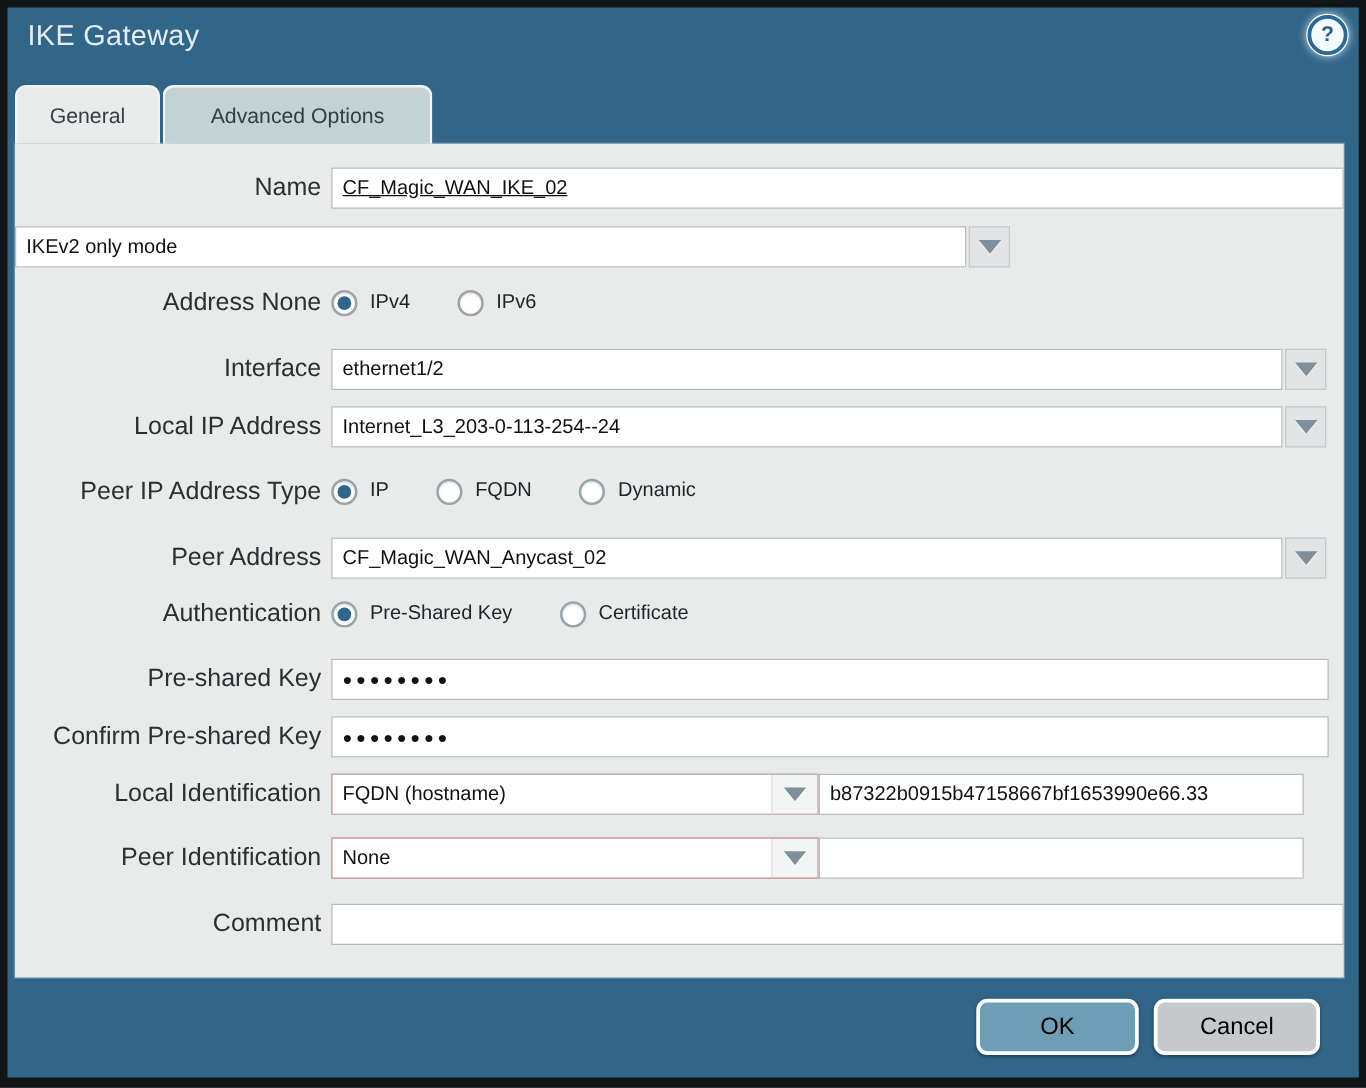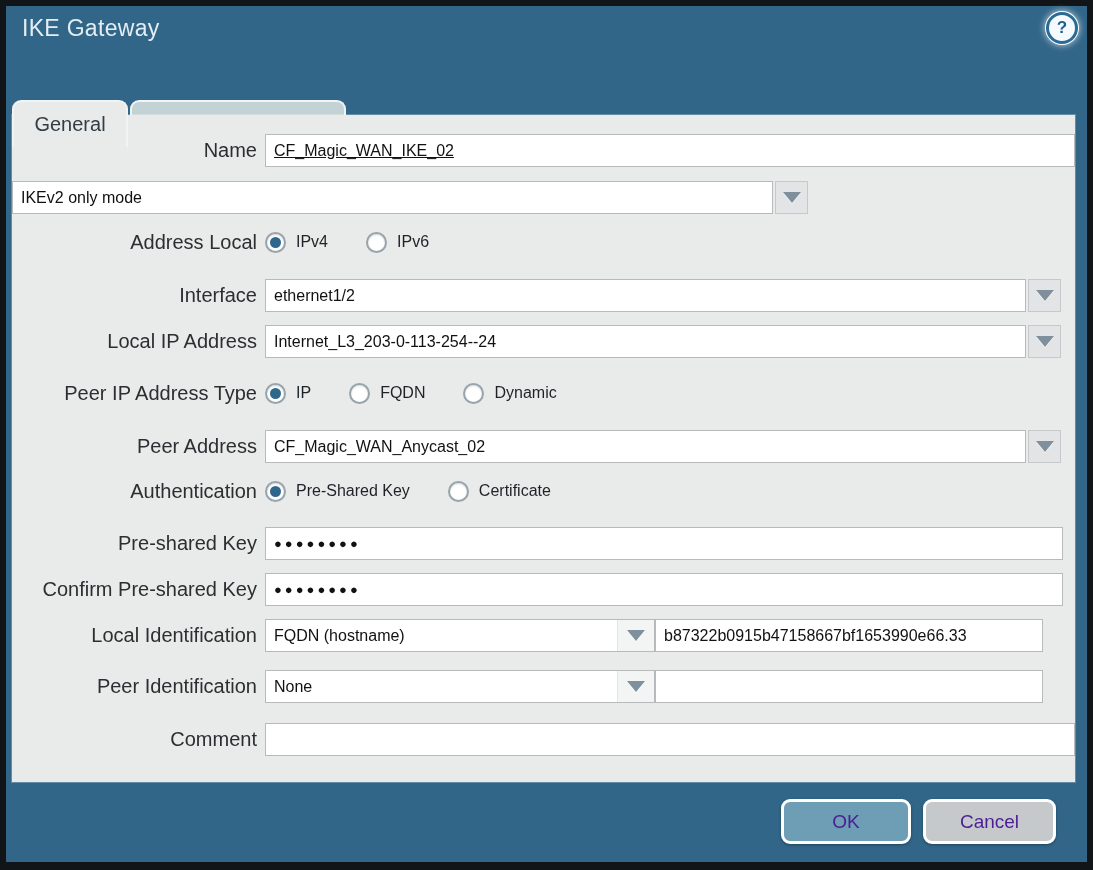--- a/index.html
+++ b/index.html
@@ -13,21 +13,21 @@
   .help{position:absolute;left:1039px;top:5px;width:34px;height:34px;border-radius:50%;
     background:#ffffff;box-shadow:0 0 7px rgba(255,255,255,.75);cursor:pointer;
     display:flex;align-items:center;justify-content:center;}
   .help .ring{width:26px;height:26px;border-radius:50%;border:3px solid #2a6a96;background:#f4fafd;
     display:flex;align-items:center;justify-content:center;font-size:17px;font-weight:bold;color:#1f5f8c;}
 
   
   .tab{position:absolute;top:62px;height:47px;border-radius:9px 9px 0 0;
     border:2px solid #f2f4f4;border-bottom:none;box-sizing:border-box;
     display:flex;align-items:center;justify-content:center;
-    font-size:20px;color:#333e44;cursor:pointer;margin-top:32px;}
+    font-size:17px;color:#333e44;cursor:pointer;}
   .tab.active{left:6px;width:116px;background:#e9eaea;z-index:3;}
   .tab.inactive{left:124px;width:216px;background:#c3d2d4;z-index:1;}
 
   
   .panel{position:absolute;left:6px;top:109px;width:1063px;height:667px;background:#e9eaea;
     z-index:2;box-shadow:0 0 0 1px rgba(255,255,255,.25);}
 
   .row{position:absolute;left:0;width:100%;height:33px;display:flex;align-items:center;}
   .lbl{width:245px;text-align:right;padding-right:8px;font-size:20px;color:#2b2f31;flex:0 0 245px;}
   .txt{height:33px;box-sizing:border-box;border:1px solid #b7babd;background:#fff;
@@ -58,21 +58,21 @@
   .radio{width:21px;height:21px;border-radius:50%;background:#fff;border:2px solid #97a4ab;
     box-sizing:border-box;display:inline-block;position:relative;margin-right:10px;
     box-shadow:inset 0 1px 2px rgba(0,0,0,.15);}
   .radio.checked::after{content:"";position:absolute;left:3px;top:3px;width:11px;height:11px;
     border-radius:50%;background:#2e678c;}
   .optlbl{font-size:16px;color:#1d2326;}
 
   
   .btn{position:absolute;top:793px;height:45px;border-radius:9px;border:3px solid #ffffff;
     box-sizing:border-box;font-family:"Liberation Sans","DejaVu Sans",sans-serif;
-    font-size:19px;color:#4c1d95;cursor:pointer;box-shadow:0 1px 3px rgba(0,0,0,.35);}
+    font-size:19px;color:#000000;cursor:pointer;box-shadow:0 1px 3px rgba(0,0,0,.35);}
   .btn.ok{left:775px;width:130px;background:#6d9eb6;}
   .btn.cancel{left:917px;width:133px;background:#c6c9cc;}
 </style>
 </head>
 <body>
 
 <div class="window">
   <div class="inner">
 
     <div class="title">IKE Gateway</div>
@@ -94,21 +94,21 @@
       <div class="row" style="top:66px">
         <div class="combo">
           <input class="txt combo-txt" value="IKEv2 only mode" style="">
           <div class="trigger">
               <i class="tri"></i>
             </div>
         </div>
       </div>
 
       <div class="row" style="top:112px;height:30px">
-        <div class="lbl">Address Local</div>
+        <div class="lbl">Address None</div>
         <div class="opts">
           <span class="opt">
             <span class="radio checked"></span>
             <span class="optlbl">IPv4</span>
           </span>
           <span class="opt">
             <span class="radio"></span>
             <span class="optlbl">IPv6</span>
           </span>
         </div>

